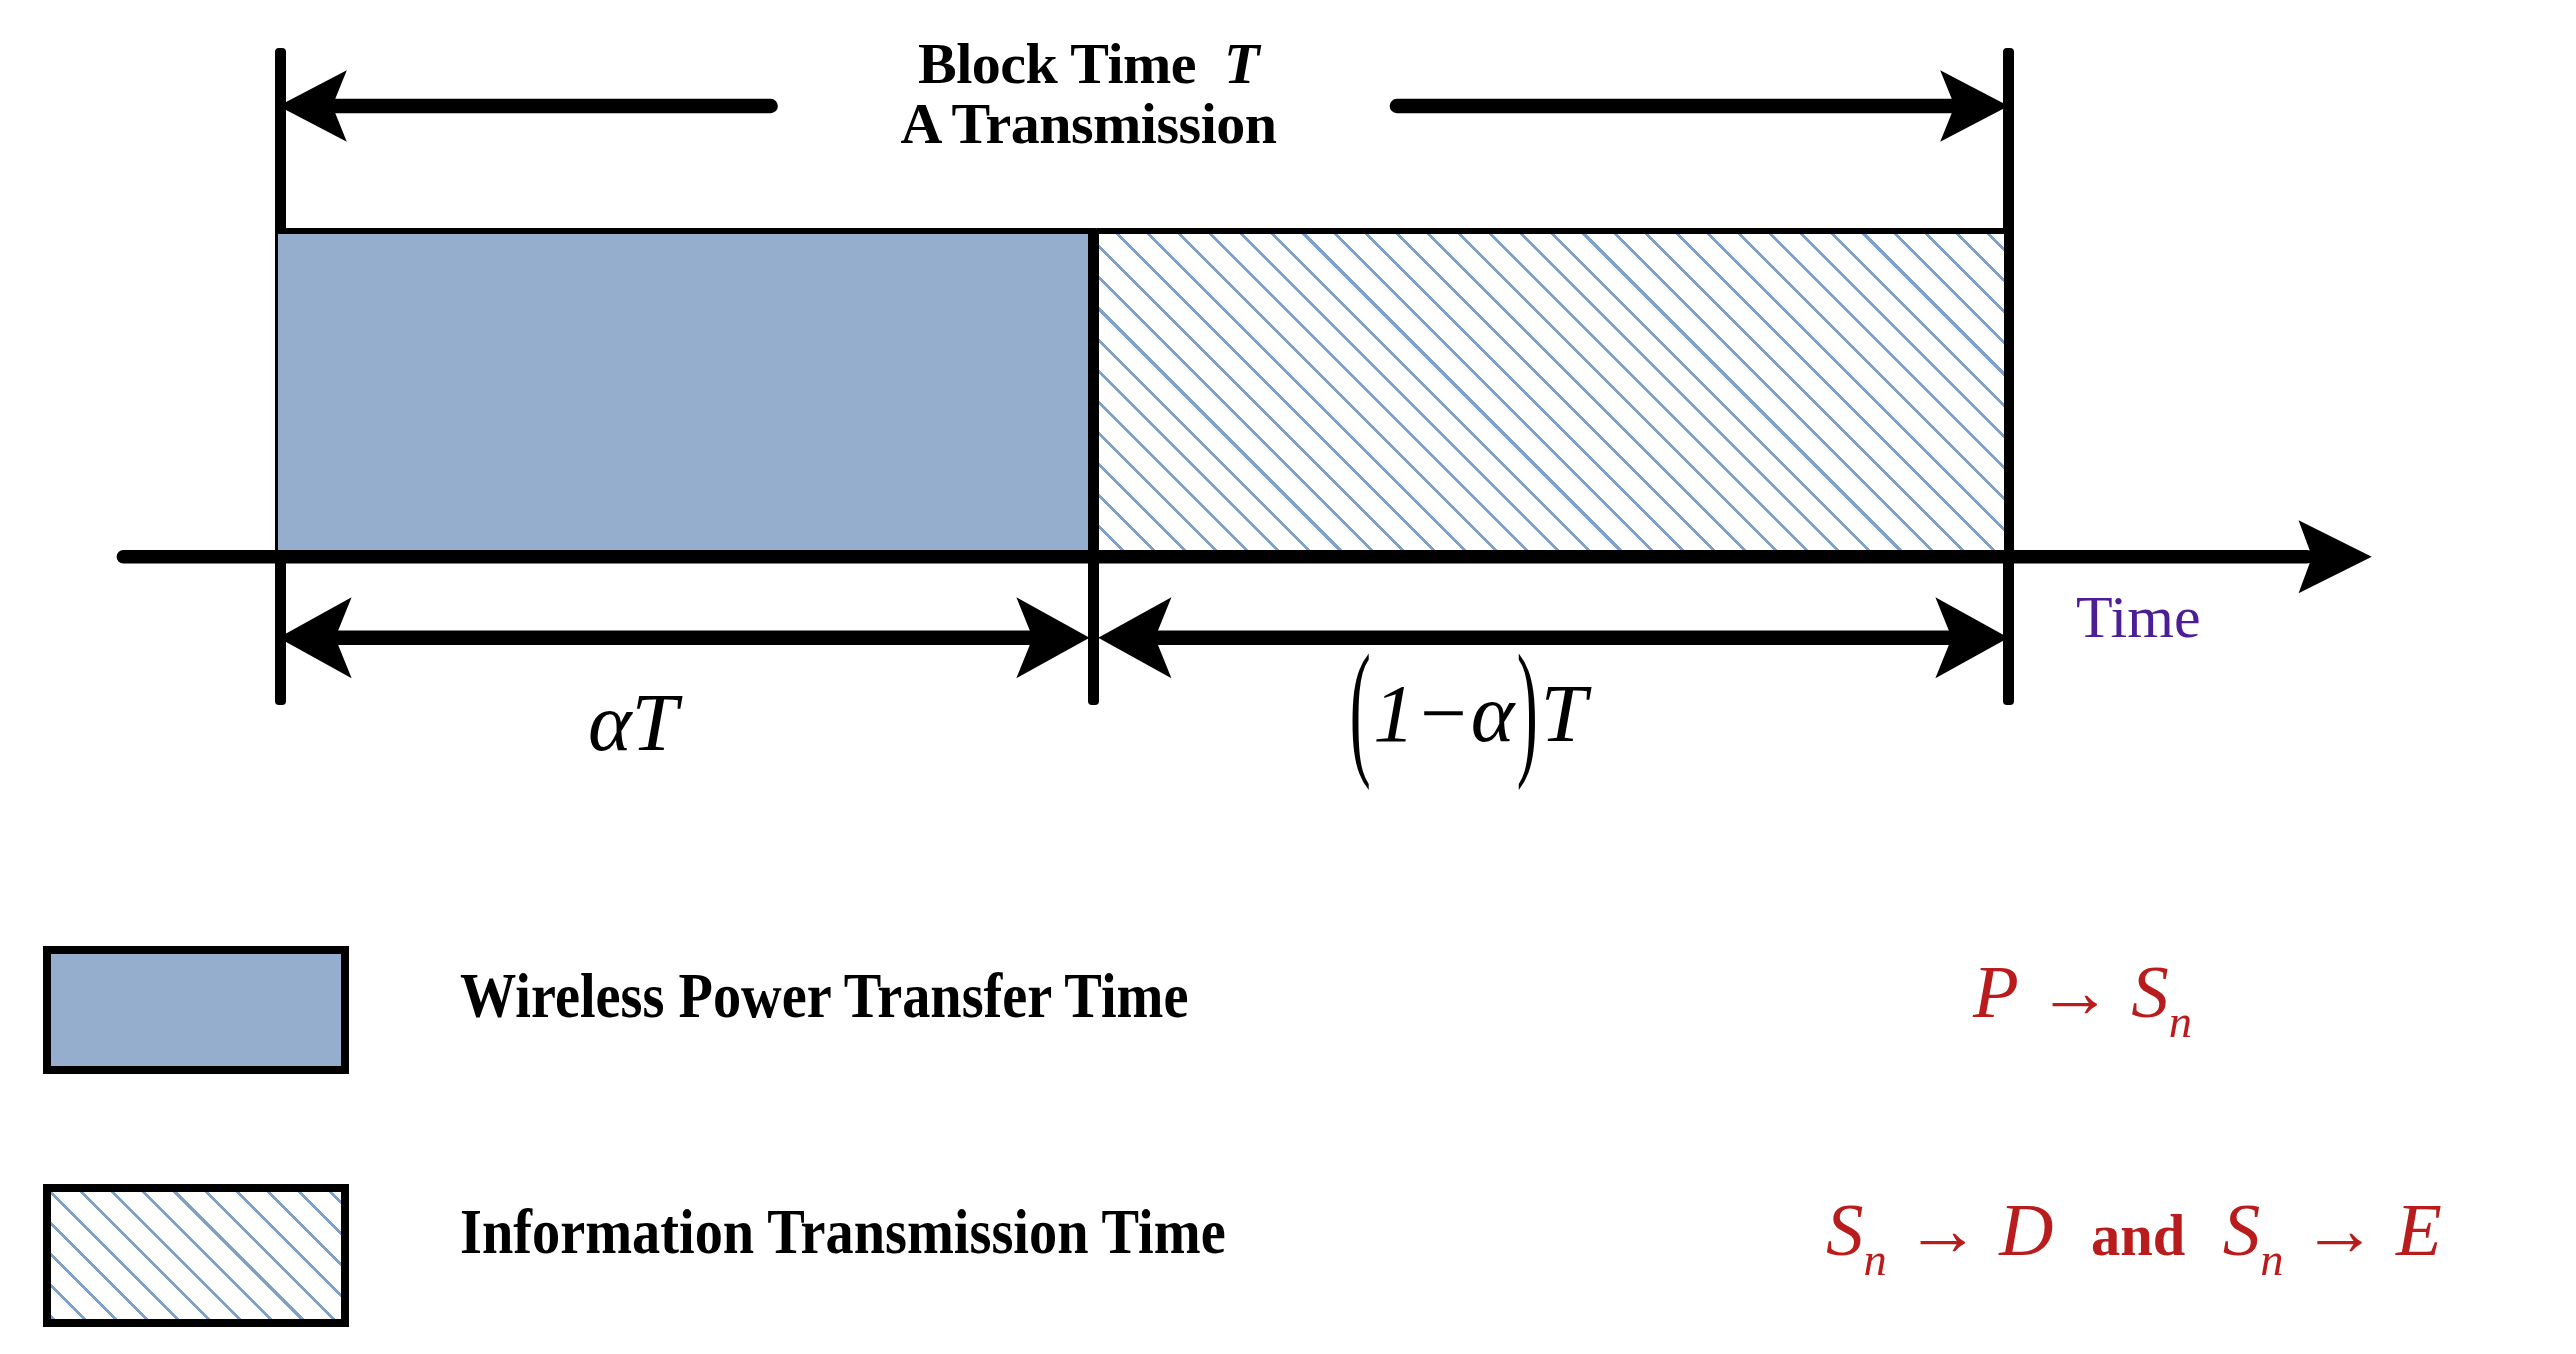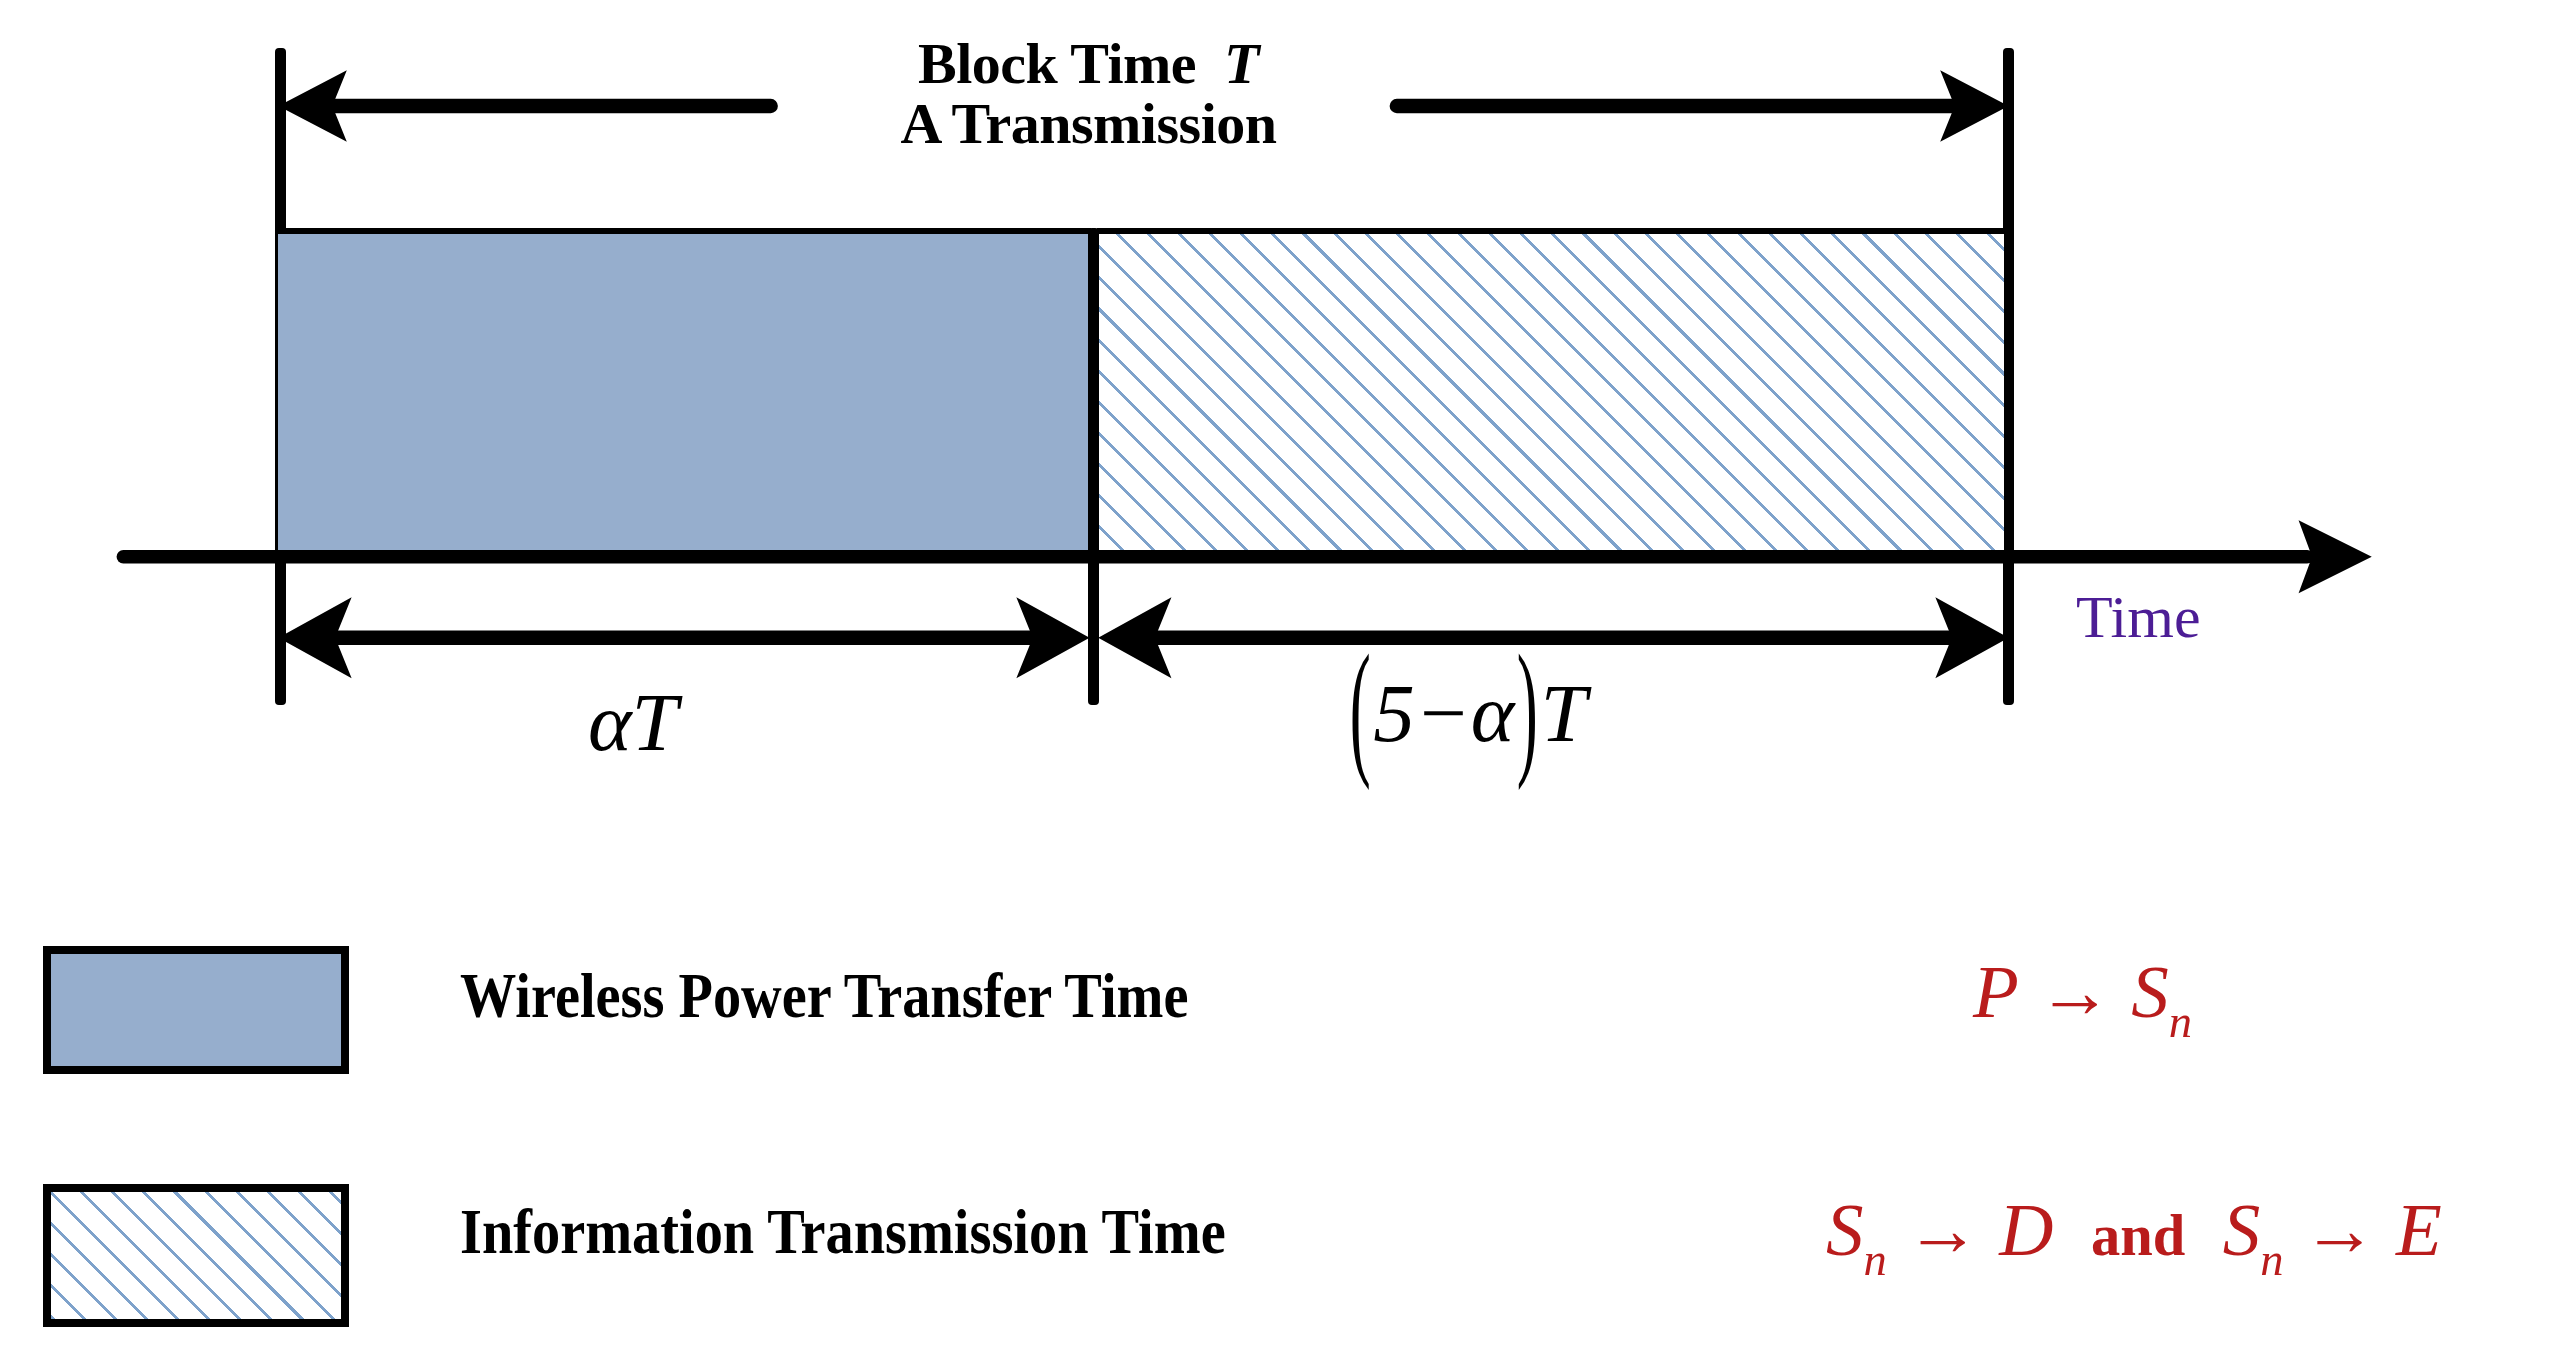--- a/index.html
+++ b/index.html
@@ -141,21 +141,21 @@
     <polygon points="1131,62 1055,20 1072,62 1055,104" fill="#000"></polygon>
 
     <line x1="1182" y1="62" x2="2044" y2="62" stroke="#000" stroke-width="15" stroke-linecap="butt"></line>
     <polygon points="1140,62 1216,20 1199,62 1216,104" fill="#000"></polygon>
     <polygon points="2085,62 2009,20 2026,62 2009,104" fill="#000"></polygon>
   </svg>
 
   <div class="mathlabel" style="left:588px;top:674px;">αT</div>
 
   <div class="mathlabel" style="left:1347px;top:665px;">
-    <span class="paren">(</span><span>5−α</span><span class="paren">)</span><span>T</span>
+    <span class="paren">(</span><span>1−α</span><span class="paren">)</span><span>T</span>
   </div>
 
   <div class="swatch solid" style="left:43px;top:946px;width:306px;height:128px;"></div>
   <div class="legend-text" style="left:460px;top:959px;">Wireless Power Transfer Time</div>
   <div class="formula" style="left:1973px;top:949px;">
     <span>P</span><span>&nbsp;</span><span class="arr">→</span><span>&nbsp;</span><span>S</span><span class="sub">n</span>
   </div>
 
   <div class="swatch hatch" style="left:43px;top:1184px;width:306px;height:143px;"></div>
   <div class="legend-text" style="left:460px;top:1195px;">Information Transmission Time</div>

